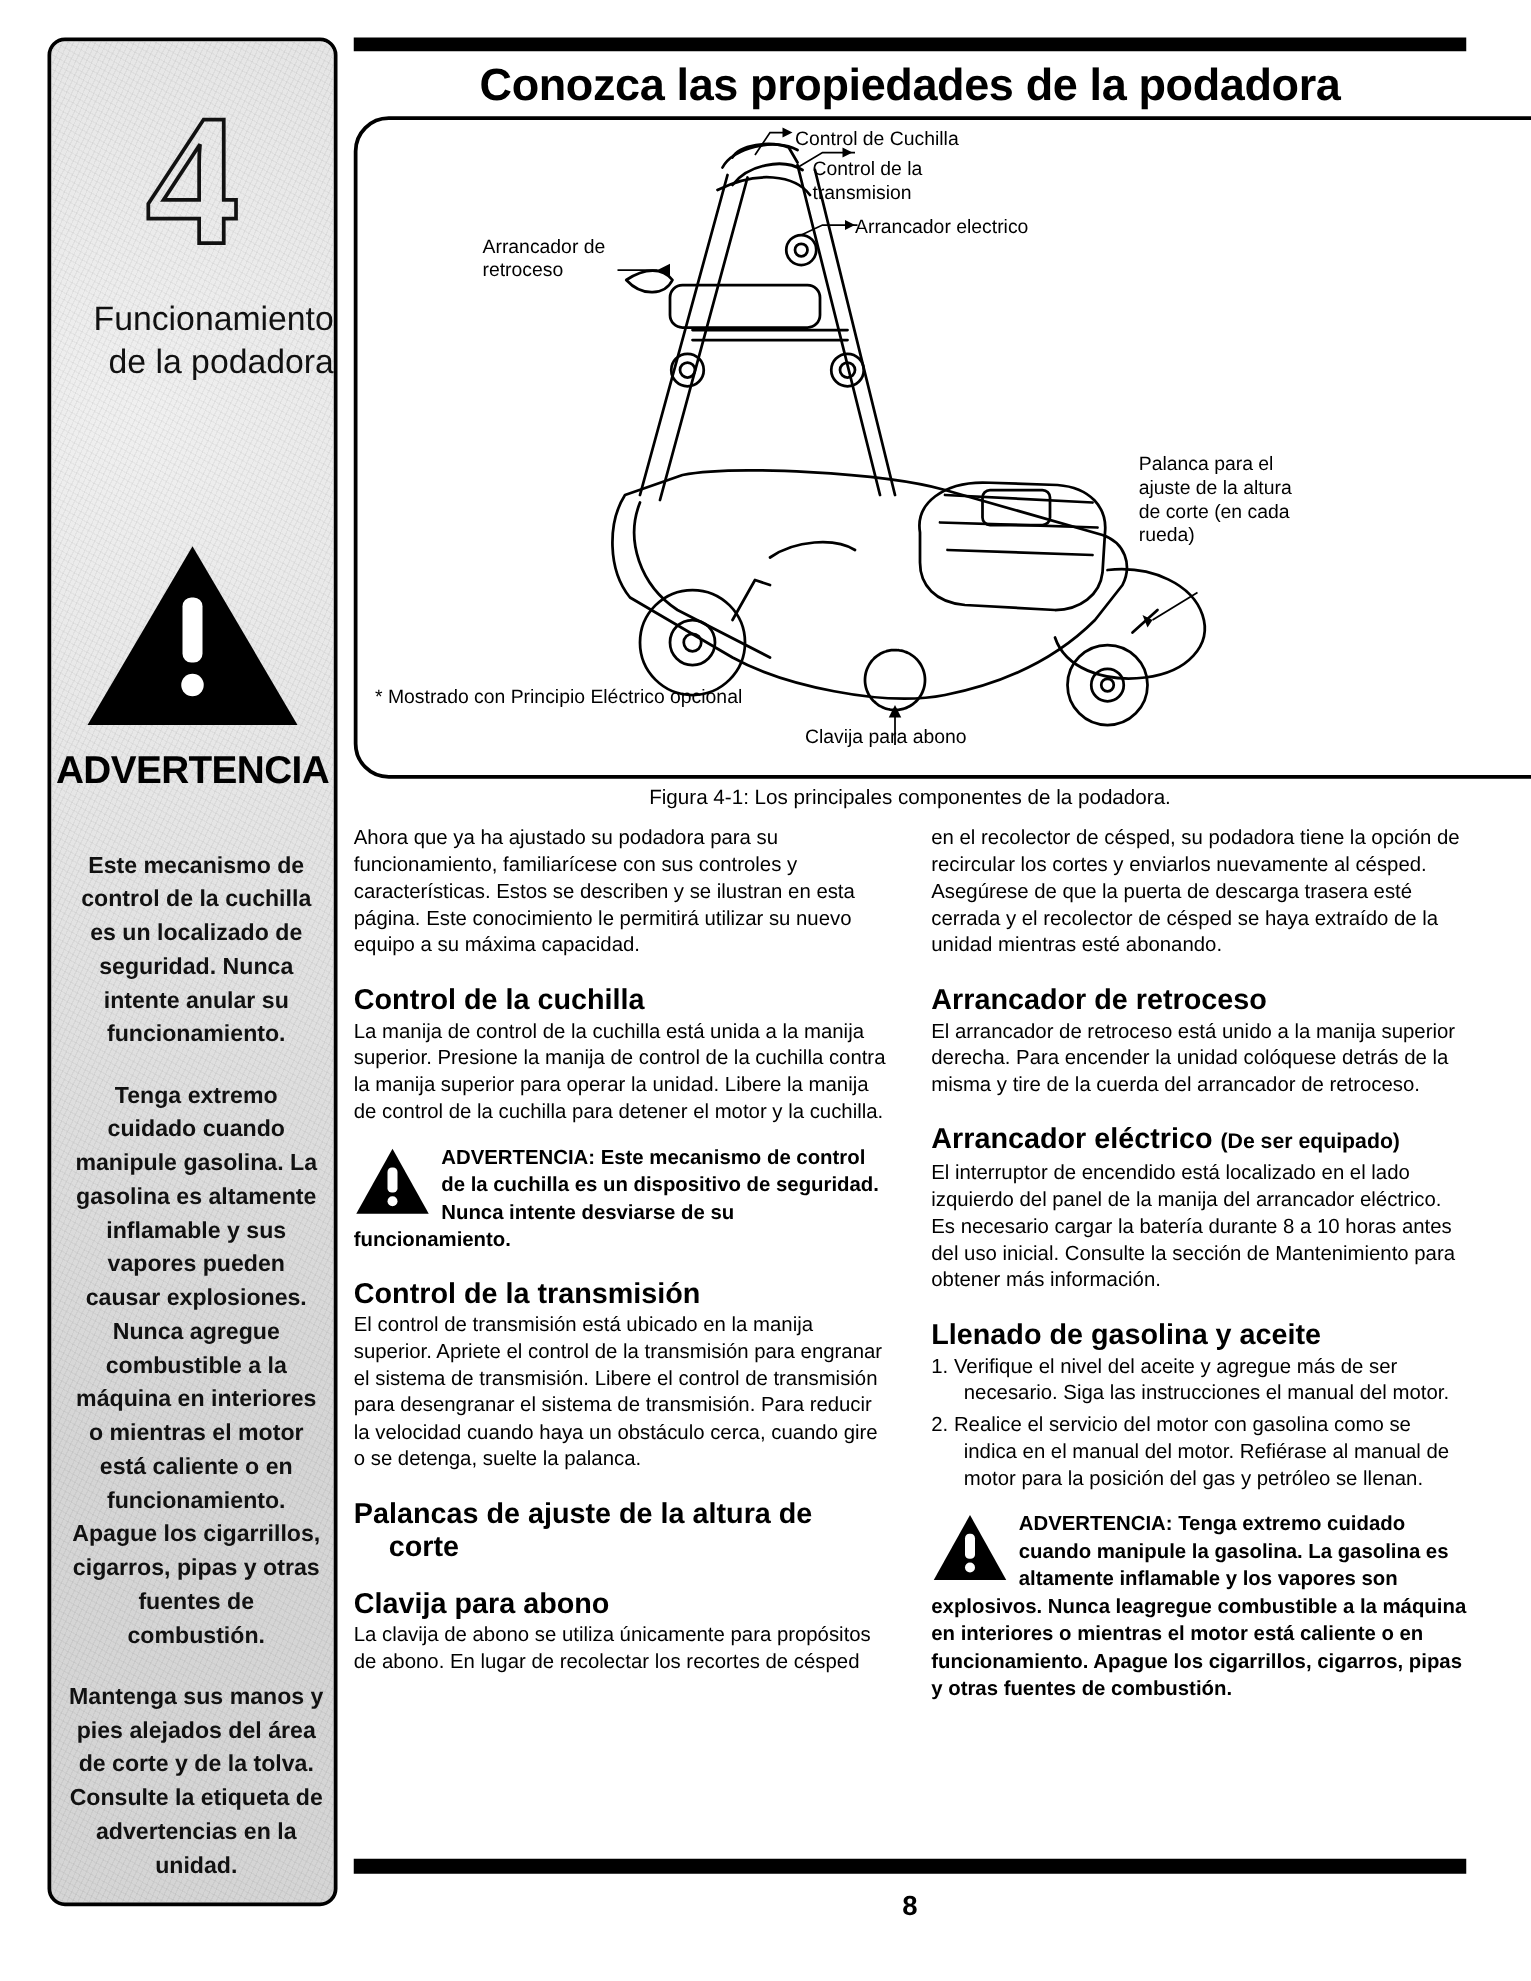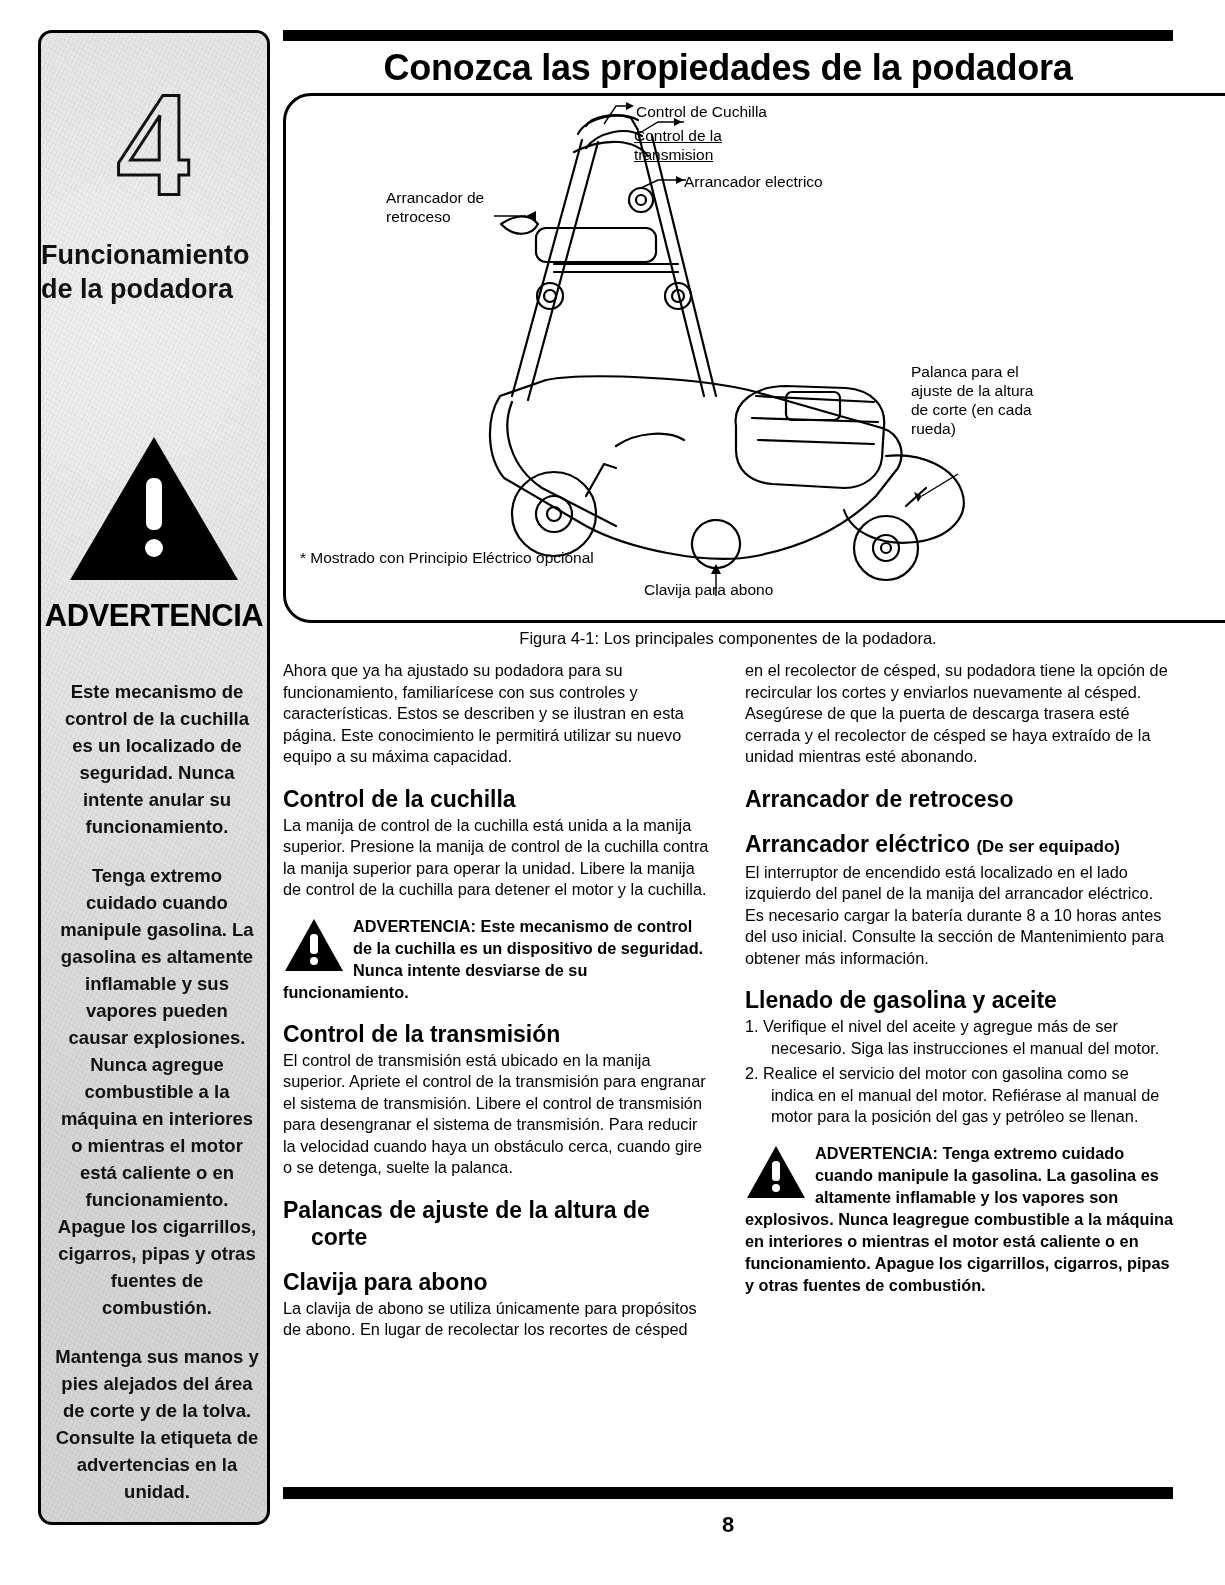--- a/index.html
+++ b/index.html
@@ -53,23 +53,23 @@
     font-weight: bold;
     color: transparent;
     -webkit-text-stroke: 3px #111;
     text-shadow: none;
   }
   .chapter-title {
     position: absolute;
     top: 205px;
     left: 0;
     width: 100%;
-    text-align: left;
+    text-align: right;
     font-size: 27px;
-    font-weight: bold;
+    font-weight: normal;
     line-height: 34px;
     color: #111;
   }
   .warn-triangle-wrap {
     position: absolute;
     top: 400px;
     left: 0;
     width: 100%;
     text-align: center;
   }
@@ -326,21 +326,21 @@
           <polygon points="348,10 340,6 340,14"></polygon>
           <polygon points="396,26 388,22 388,30"></polygon>
           <polygon points="398,84 390,80 390,88"></polygon>
           <polygon points="240,120 250,115 250,125"></polygon>
           <polygon points="636,400 628,396 632,406"></polygon>
           <polygon points="430,468 425,478 435,478"></polygon>
         </g>
       </svg>
 
       <div class="fig-label" style="left:350px; top:6px;">Control de Cuchilla</div>
-      <div class="fig-label" style="left:348px; top:30px; width:120px;text-decoration:underline;">Control de la transmision</div>
+      <div class="fig-label" style="left:364px; top:30px; width:120px;">Control de la transmision</div>
       <div class="fig-label" style="left:398px; top:76px;">Arrancador electrico</div>
       <div class="fig-label" style="left:100px; top:92px; width:110px;">Arrancador de retroceso</div>
       <div class="fig-label" style="left:625px; top:266px; width:140px;">Palanca para el ajuste de la altura de corte (en cada rueda)</div>
       <div class="fig-label" style="left:358px; top:484px;">Clavija para abono</div>
       <div class="fig-label" style="left:14px; top:452px;">* Mostrado con Principio Eléctrico opcional</div>
     </div>
 
     <div class="fig-caption">Figura 4-1: Los principales componentes de la podadora.</div>
 
     <div class="cols">
@@ -371,20 +371,21 @@
         </h2>
 
         <h2 class="sec">Clavija para abono</h2>
         <p>La clavija de abono se utiliza únicamente para propósitos de abono. En lugar de recolectar los recortes de césped</p>
       </div>
 
       <div class="col">
         <p>en el recolector de césped, su podadora tiene la opción de recircular los cortes y enviarlos nuevamente al césped. Asegúrese de que la puerta de descarga trasera esté cerrada y el recolector de césped se haya extraído de la unidad mientras esté abonando.</p>
 
         <h2 class="sec">Arrancador de retroceso</h2>
+        <p>El arrancador de retroceso está unido a la manija superior derecha. Para encender la unidad colóquese detrás de la misma y tire de la cuerda del arrancador de retroceso.</p>
 
         <h2 class="sec">
           <span>Arrancador eléctrico</span>
           <span class="small">(De ser equipado)</span>
         </h2>
         <p>El interruptor de encendido está localizado en el lado izquierdo del panel de la manija del arrancador eléctrico. Es necesario cargar la batería durante 8 a 10 horas antes del uso inicial. Consulte la sección de Mantenimiento para obtener más información.</p>
 
         <h2 class="sec">Llenado de gasolina y aceite</h2>
         <p class="list-num">1. Verifique el nivel del aceite y agregue más de ser necesario. Siga las instrucciones el manual del motor.</p>
         <p class="list-num">2. Realice el servicio del motor con gasolina como se indica en el manual del motor. Refiérase al manual de motor para la posición del gas y petróleo se llenan.</p>

